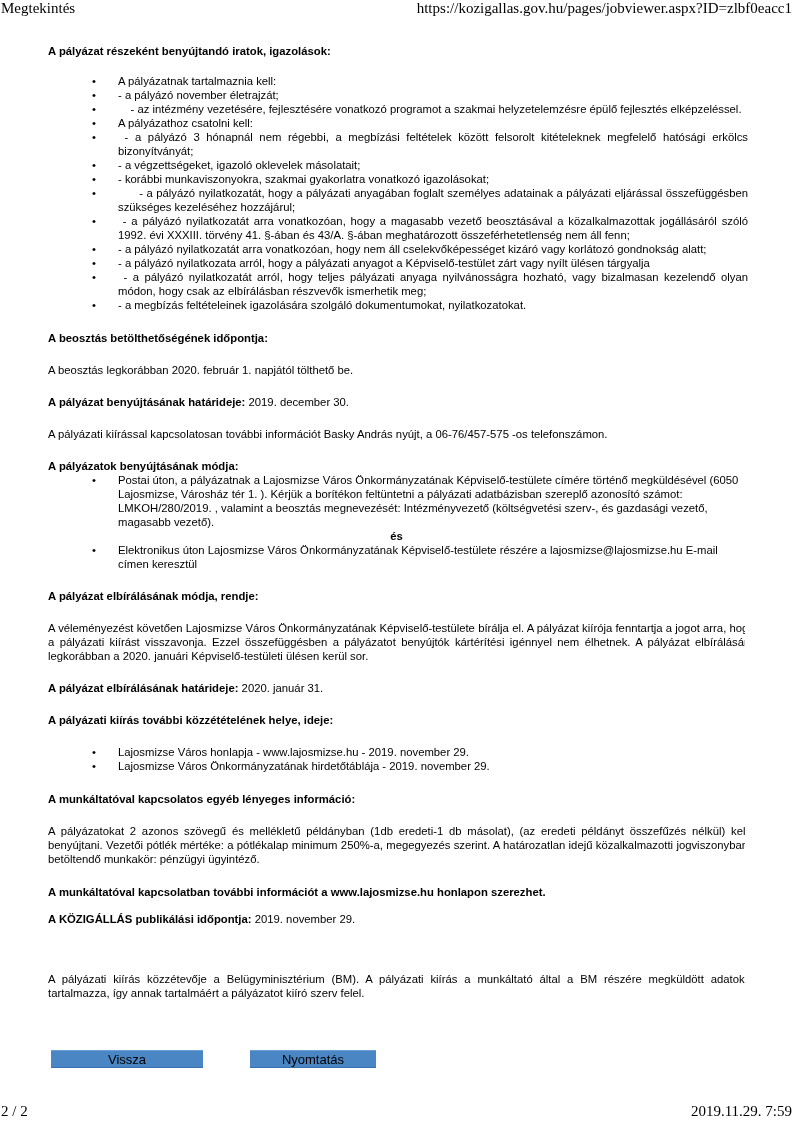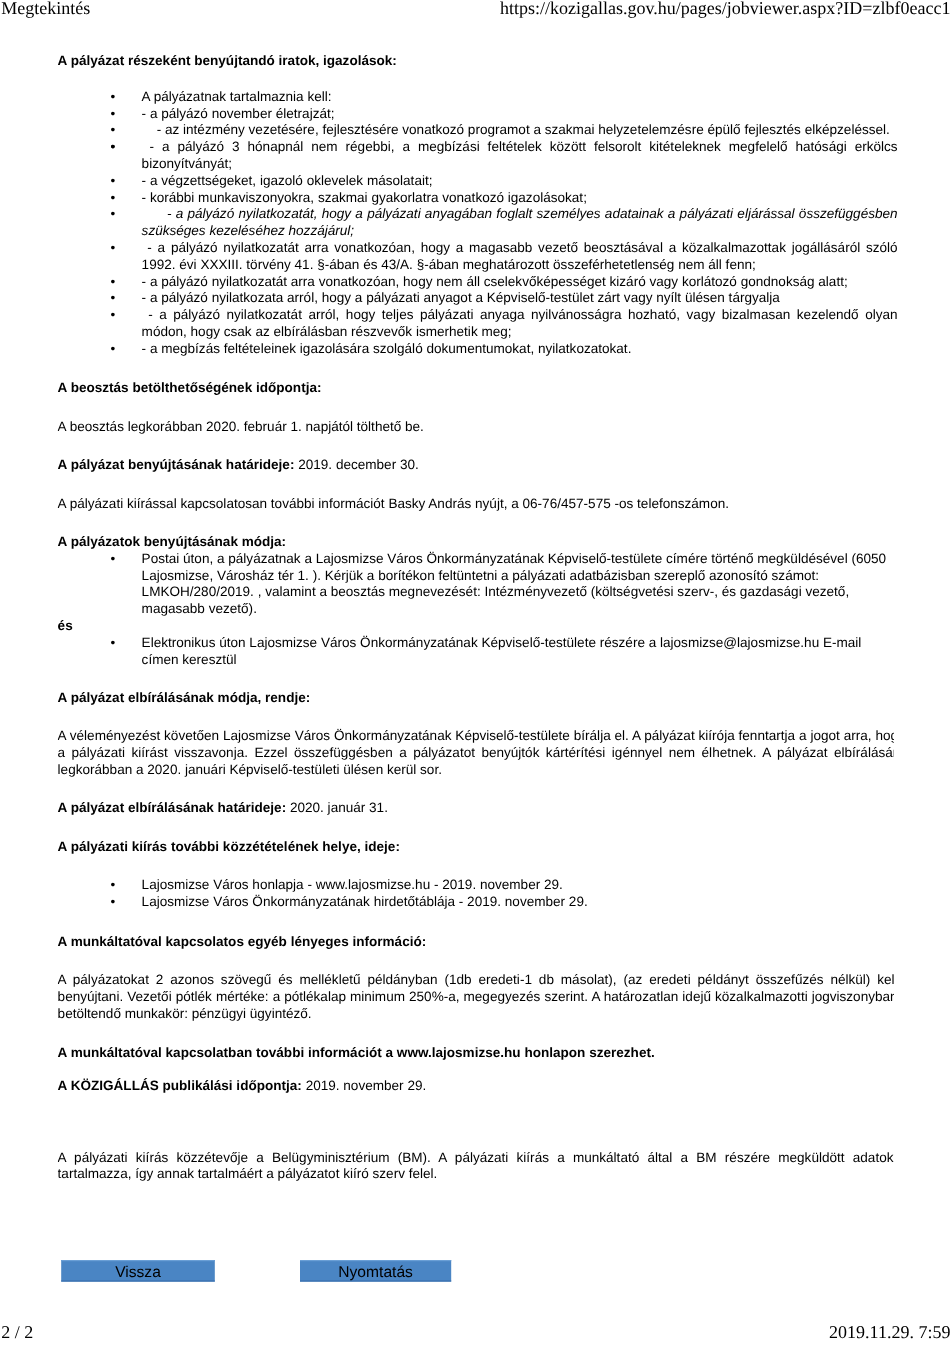--- a/index.html
+++ b/index.html
@@ -20,21 +20,21 @@
 
   .blist { list-style: none; }
   .blist li { position: relative; padding-left: 70px; padding-right: 0; text-align: justify; }
   .blist li .bullet { position: absolute; left: 44px; top: 0; }
   .blist li .txt { display: block; width: 630px; text-align: justify; }
 
   .nowrap-clip { white-space: nowrap; overflow: hidden; }
 
   .justify { text-align: justify; width: 697px; }
 
-  .center { font-weight: bold; width: 697px; }
+  .center { text-align: center; font-weight: bold; width: 697px; }
 
   .btn { position: absolute; top: 1050px; height: 18px; background: #4a85c4; color: #000; font-family: "Liberation Sans", sans-serif; font-size: 13px; text-align: center; line-height: 18px; border-top: 1px solid #6a9fd6; border-bottom: 1px solid #3a70ad; cursor: pointer; }
 </style>
 </head>
 <body>
 
 <div class="print-header">
   <span class="ph-left">Megtekintés</span>
   <span class="ph-right">https://kozigallas.gov.hu/pages/jobviewer.aspx?ID=zlbf0eacc1</span>
 </div>
@@ -51,36 +51,37 @@
       <li>
           <span class="bullet">•</span>
           <span class="txt">- a pályázó november életrajzát;</span>
         </li>
       <li>
           <span class="bullet">•</span>
           <span class="txt" style="white-space:pre-wrap;">    - az intézmény vezetésére, fejlesztésére vonatkozó programot a szakmai helyzetelemzésre épülő fejlesztés elképzeléssel.</span>
         </li>
       <li>
           <span class="bullet">•</span>
+          <span class="txt">A pályázathoz csatolni kell:</span>
         </li>
       <li>
           <span class="bullet">•</span>
           <span class="txt" style="white-space:pre-wrap;"> - a pályázó 3 hónapnál nem régebbi, a megbízási feltételek között felsorolt kitételeknek megfelelő hatósági erkölcs bizonyítványát;</span>
         </li>
       <li>
           <span class="bullet">•</span>
           <span class="txt">- a végzettségeket, igazoló oklevelek másolatait;</span>
         </li>
       <li>
           <span class="bullet">•</span>
           <span class="txt">- korábbi munkaviszonyokra, szakmai gyakorlatra vonatkozó igazolásokat;</span>
         </li>
       <li>
           <span class="bullet">•</span>
-          <span class="txt" style="white-space:pre-wrap;font-style:italic;">      - a pályázó nyilatkozatát, hogy a pályázati anyagában foglalt személyes adatainak a pályázati eljárással összefüggésben szükséges kezeléséhez hozzájárul;</span>
+          <span class="txt" style="white-space:pre-wrap;">      - a pályázó nyilatkozatát, hogy a pályázati anyagában foglalt személyes adatainak a pályázati eljárással összefüggésben szükséges kezeléséhez hozzájárul;</span>
         </li>
       <li>
           <span class="bullet">•</span>
           <span class="txt" style="white-space:pre-wrap;"> - a pályázó nyilatkozatát arra vonatkozóan, hogy a magasabb vezető beosztásával a közalkalmazottak jogállásáról szóló 1992. évi XXXIII. törvény 41. §-ában és 43/A. §-ában meghatározott összeférhetetlenség nem áll fenn;</span>
         </li>
       <li>
           <span class="bullet">•</span>
           <span class="txt nowrap-clip" style="width:640px;">- a pályázó nyilatkozatát arra vonatkozóan, hogy nem áll cselekvőképességet kizáró vagy korlátozó gondnokság alatt;</span>
         </li>
       <li>
@@ -153,19 +154,19 @@
       <span class="h">A KÖZIGÁLLÁS publikálási időpontja:</span><span style="white-space:pre;"> 2019. november 29.</span>
     </div>
 
     <div style="margin-top:46px; width:697px; overflow:hidden;">
       <div class="justify" style="width:706px;">A pályázati kiírás közzétevője a Belügyminisztérium (BM). A pályázati kiírás a munkáltató által a BM részére megküldött adatokat tartalmazza, így annak tartalmáért a pályázatot kiíró szerv felel.</div>
     </div>
 
   </div>
 </div>
 
-<div class="btn" style="left:51px; width:128px;">Vissza</div>
+<div class="btn" style="left:51px; width:152px;">Vissza</div>
 <div class="btn" style="left:250px; width:126px;">Nyomtatás</div>
 
 <div class="print-footer">
   <span class="ph-left">2 / 2</span>
   <span class="ph-right">2019.11.29. 7:59</span>
 </div>
 
 </body></html>

